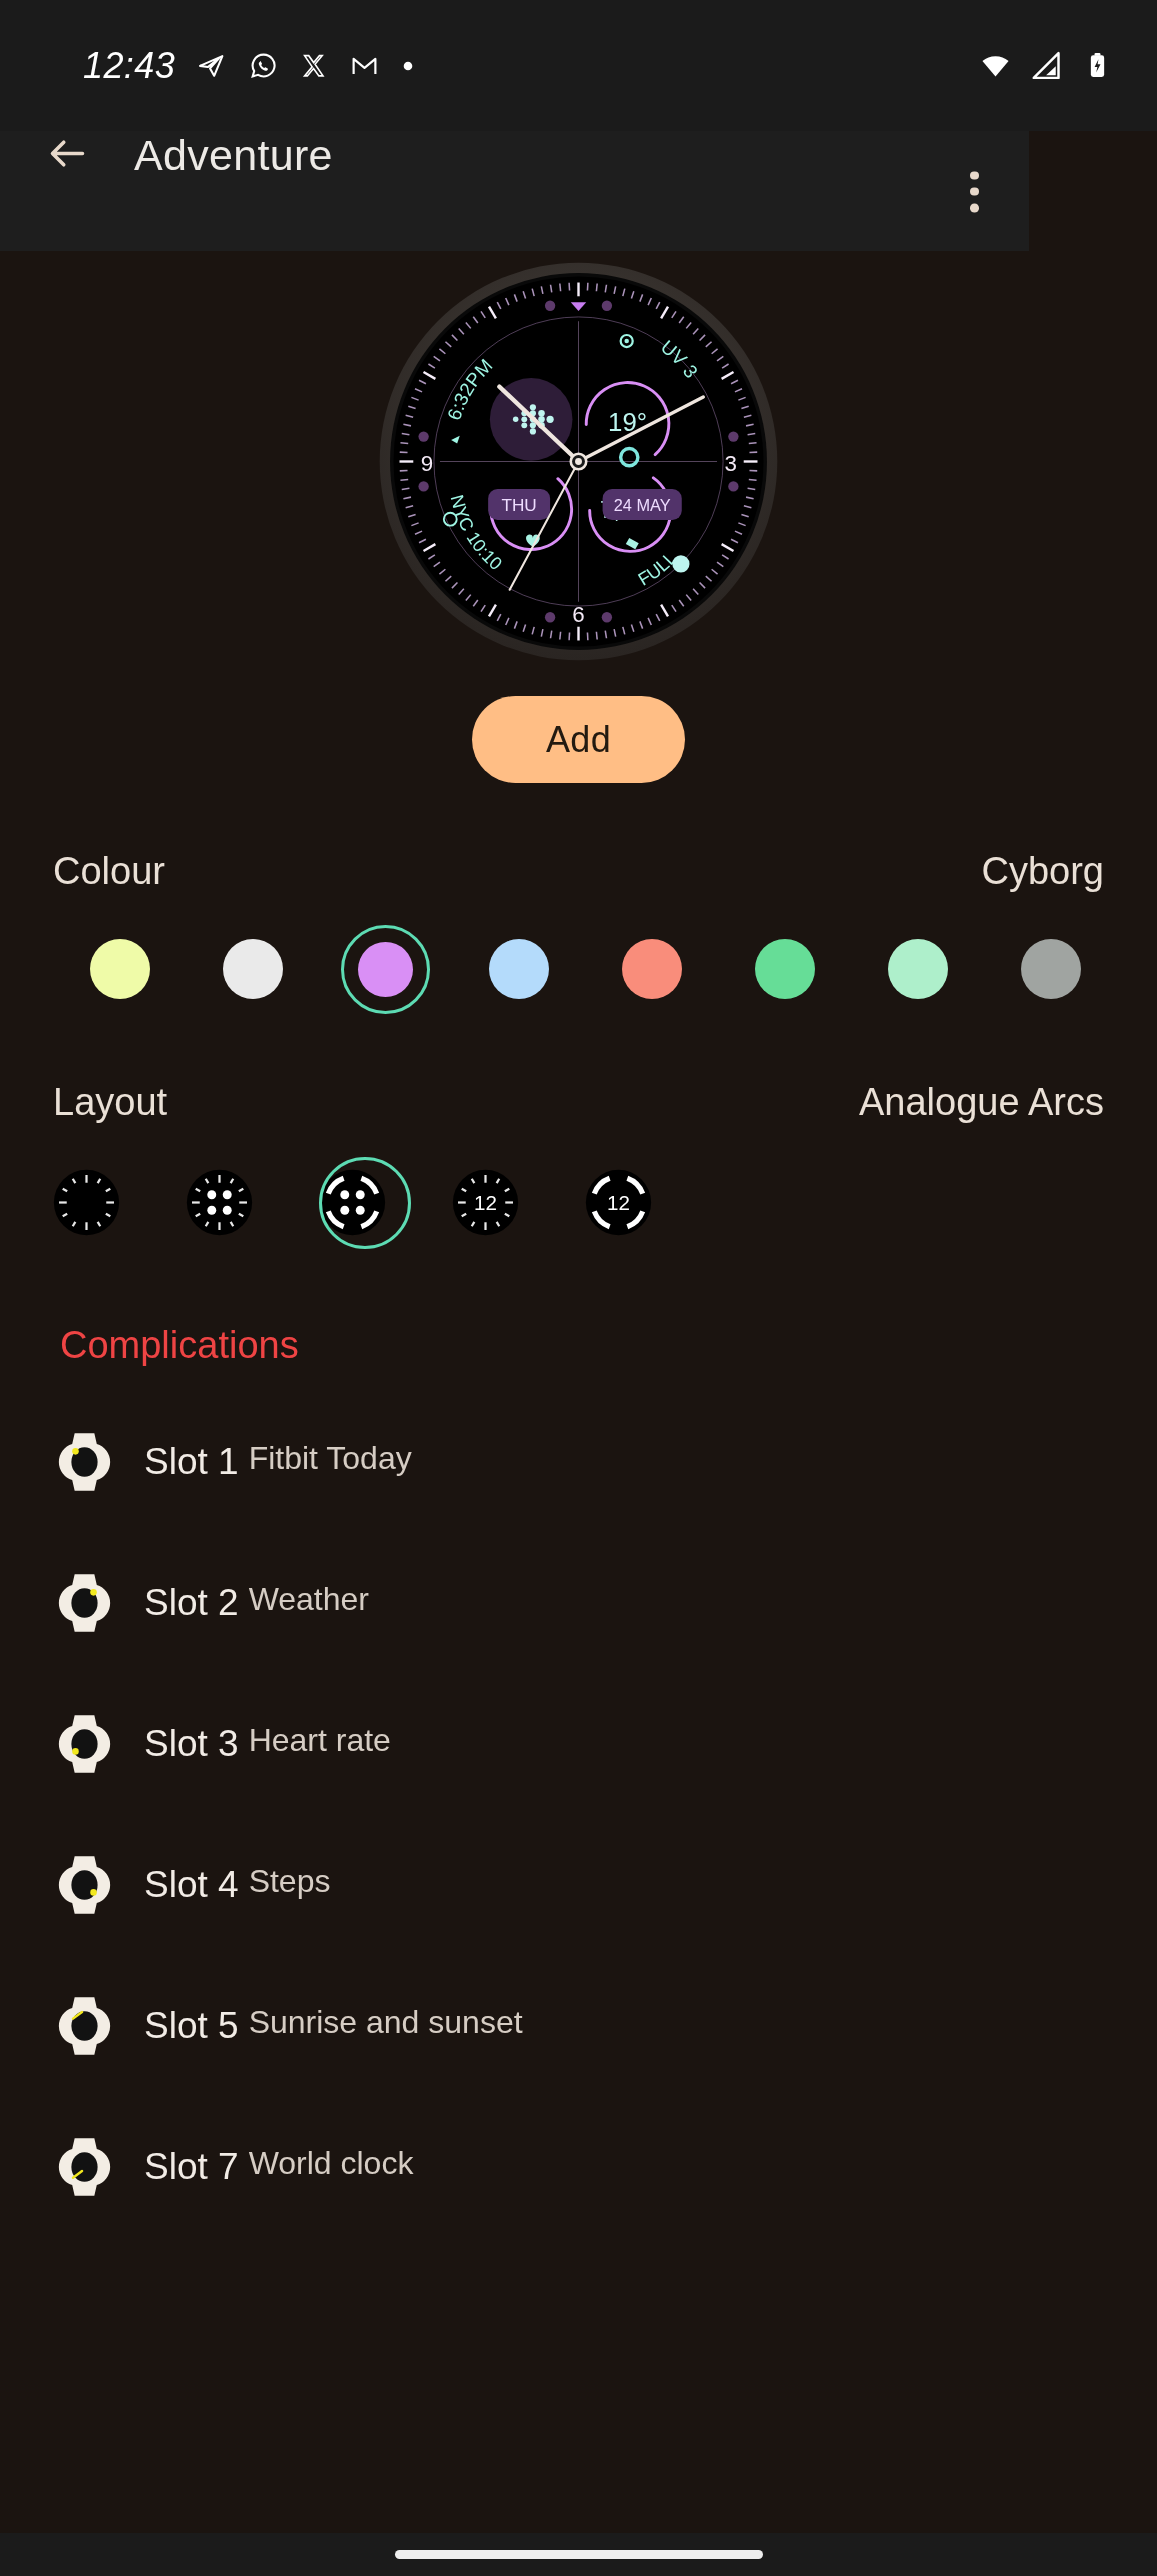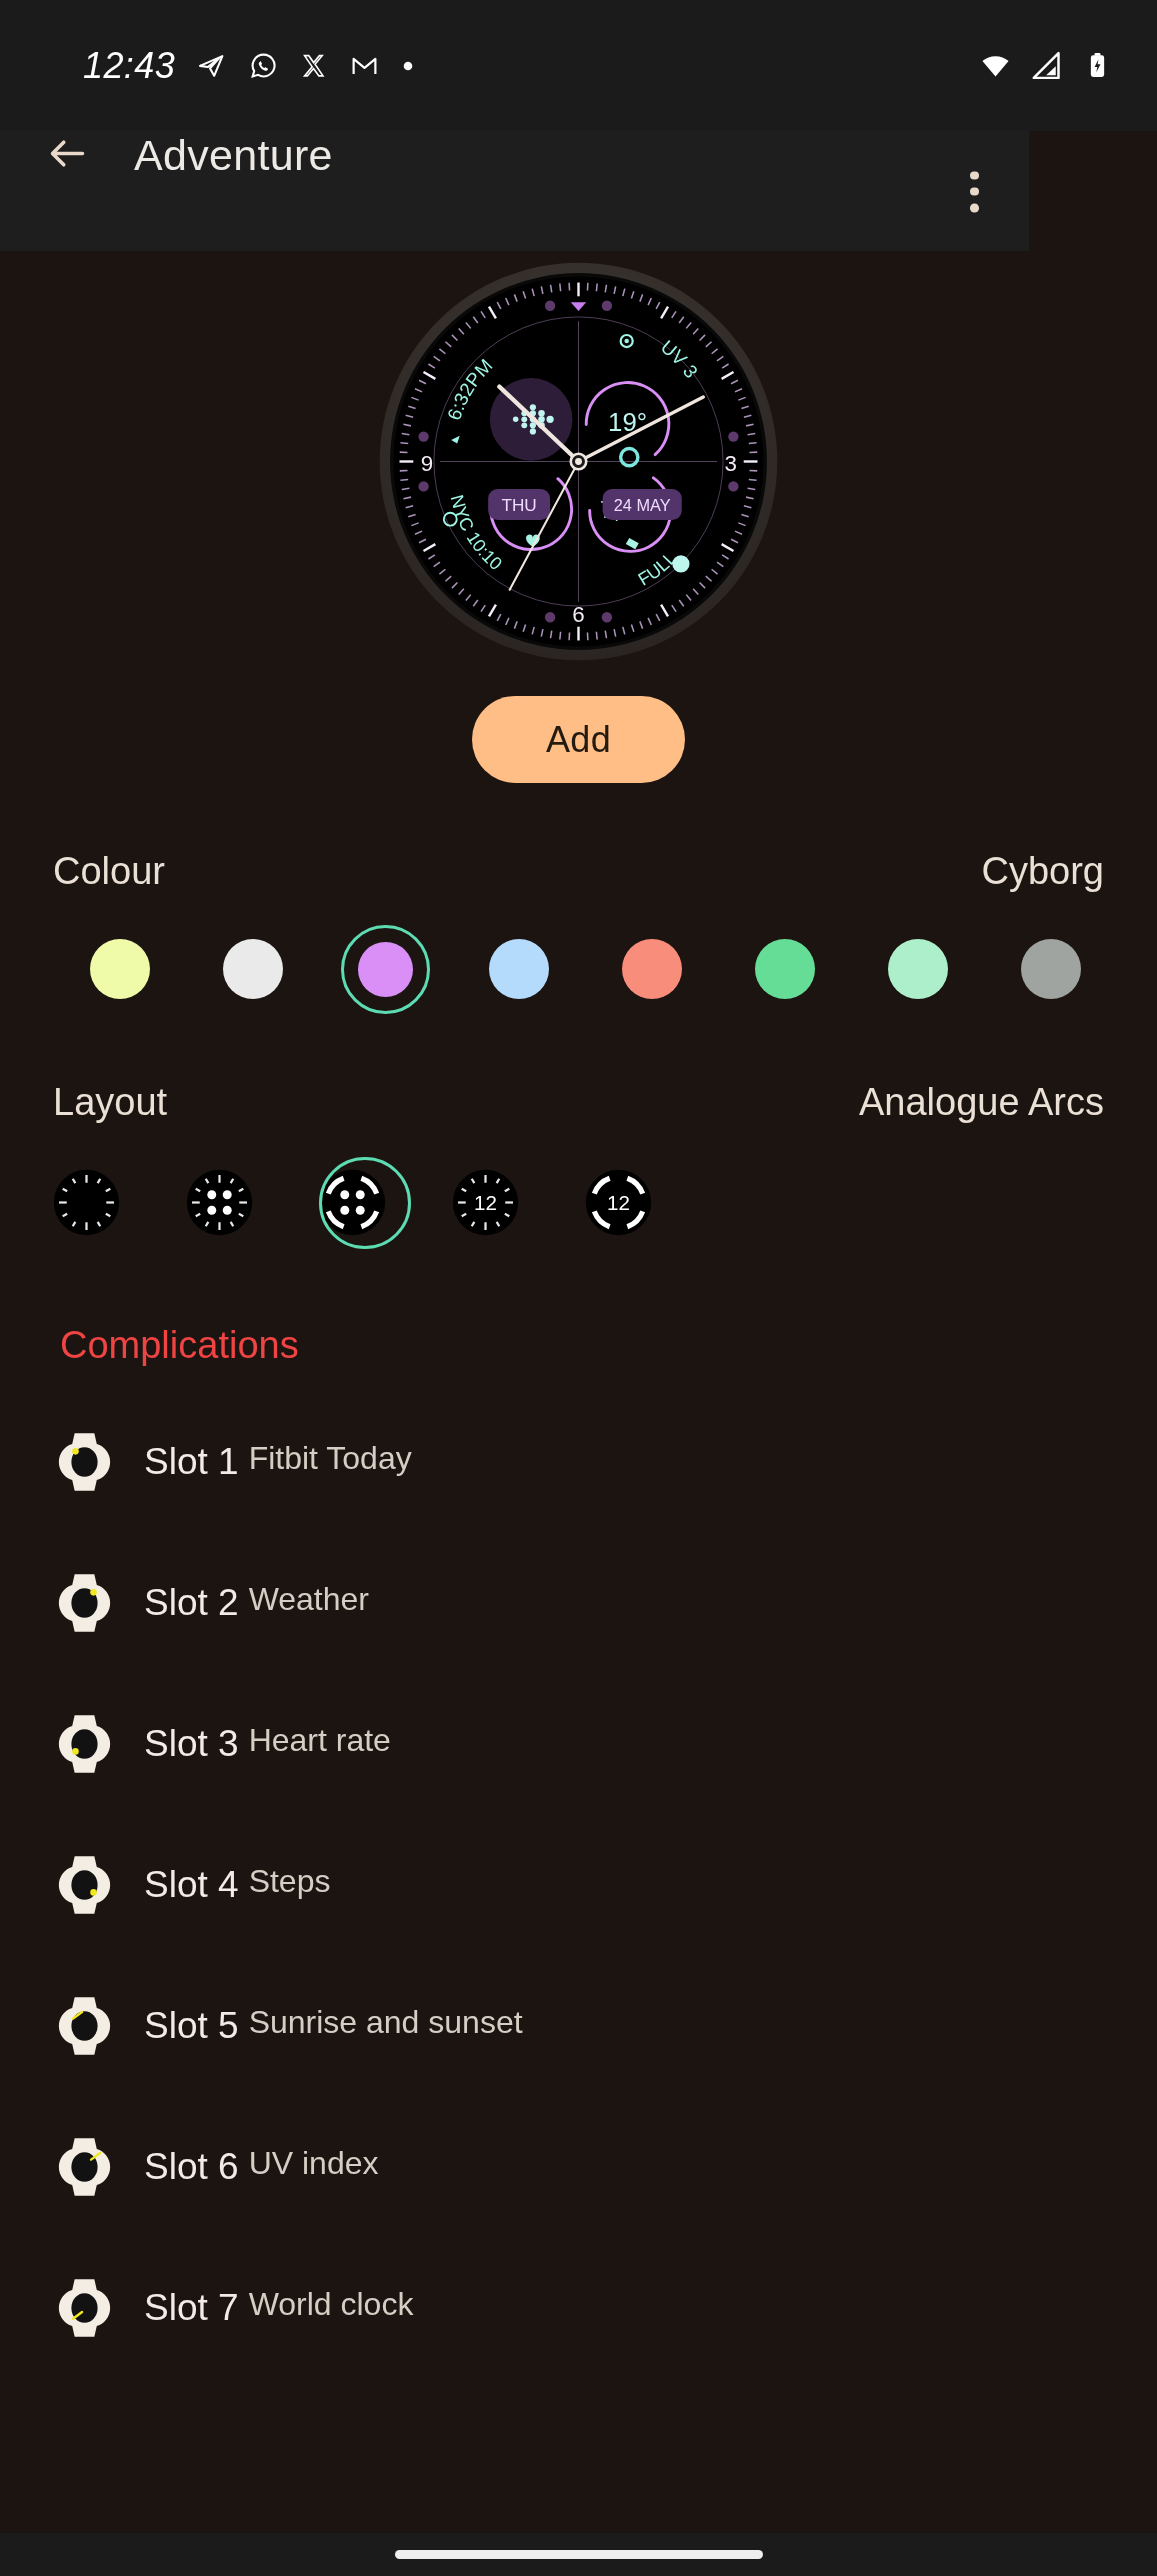--- a/index.html
+++ b/index.html
@@ -595,33 +595,20 @@
           <div class="comp-text">
             <div class="comp-slot">Slot 5</div>
             <div class="comp-desc">Sunrise and sunset</div>
           </div>
         </div>
         <div class="comp-row">
           <div class="comp-icon">
             <svg width="59" height="64" viewBox="0 0 72 78">
               <path d="M24 4h24l3 13a23 23 0 0 1 0 44l-3 13H24l-3-13a23 23 0 0 1 0-44z" fill="#f3ede4"></path>
               <ellipse cx="36" cy="39" rx="16" ry="18" fill="#121212"></ellipse>
-              <line x1="44" y1="30" x2="55" y2="22" stroke="#f2e81f" stroke-width="3" stroke-linecap="round"></line>
-            </svg>
-          </div>
-          <div class="comp-text">
-            <div class="comp-slot">Slot 6</div>
-            <div class="comp-desc">UV index</div>
-          </div>
-        </div>
-        <div class="comp-row">
-          <div class="comp-icon">
-            <svg width="59" height="64" viewBox="0 0 72 78">
-              <path d="M24 4h24l3 13a23 23 0 0 1 0 44l-3 13H24l-3-13a23 23 0 0 1 0-44z" fill="#f3ede4"></path>
-              <ellipse cx="36" cy="39" rx="16" ry="18" fill="#121212"></ellipse>
               <line x1="22" y1="52" x2="33" y2="44" stroke="#f2e81f" stroke-width="3" stroke-linecap="round"></line>
             </svg>
           </div>
           <div class="comp-text">
             <div class="comp-slot">Slot 7</div>
             <div class="comp-desc">World clock</div>
           </div>
         </div>
       </div>
 

